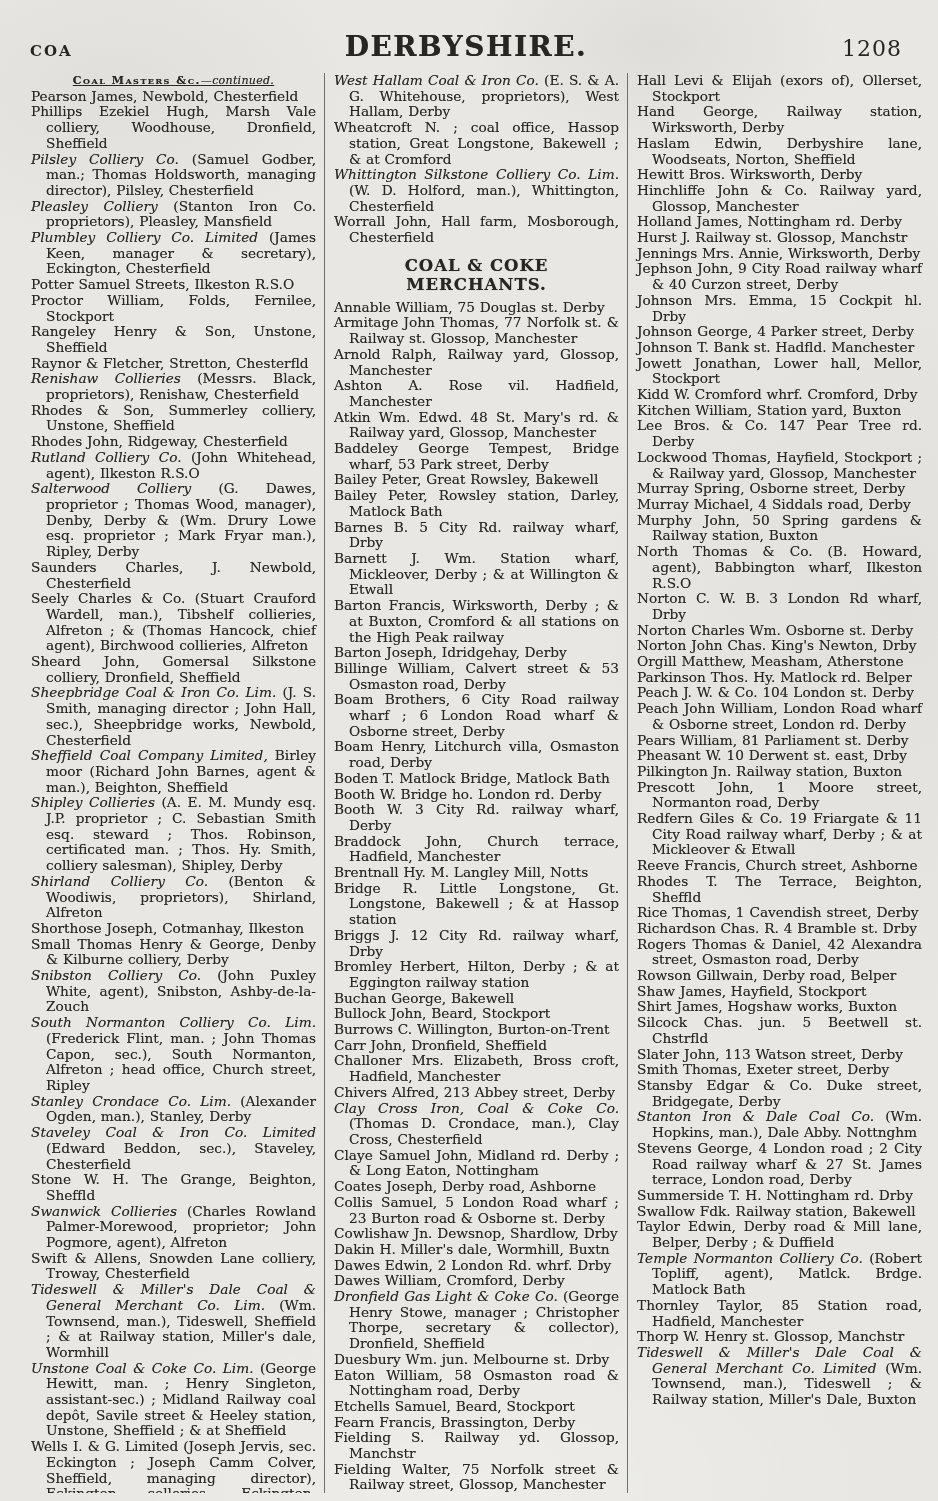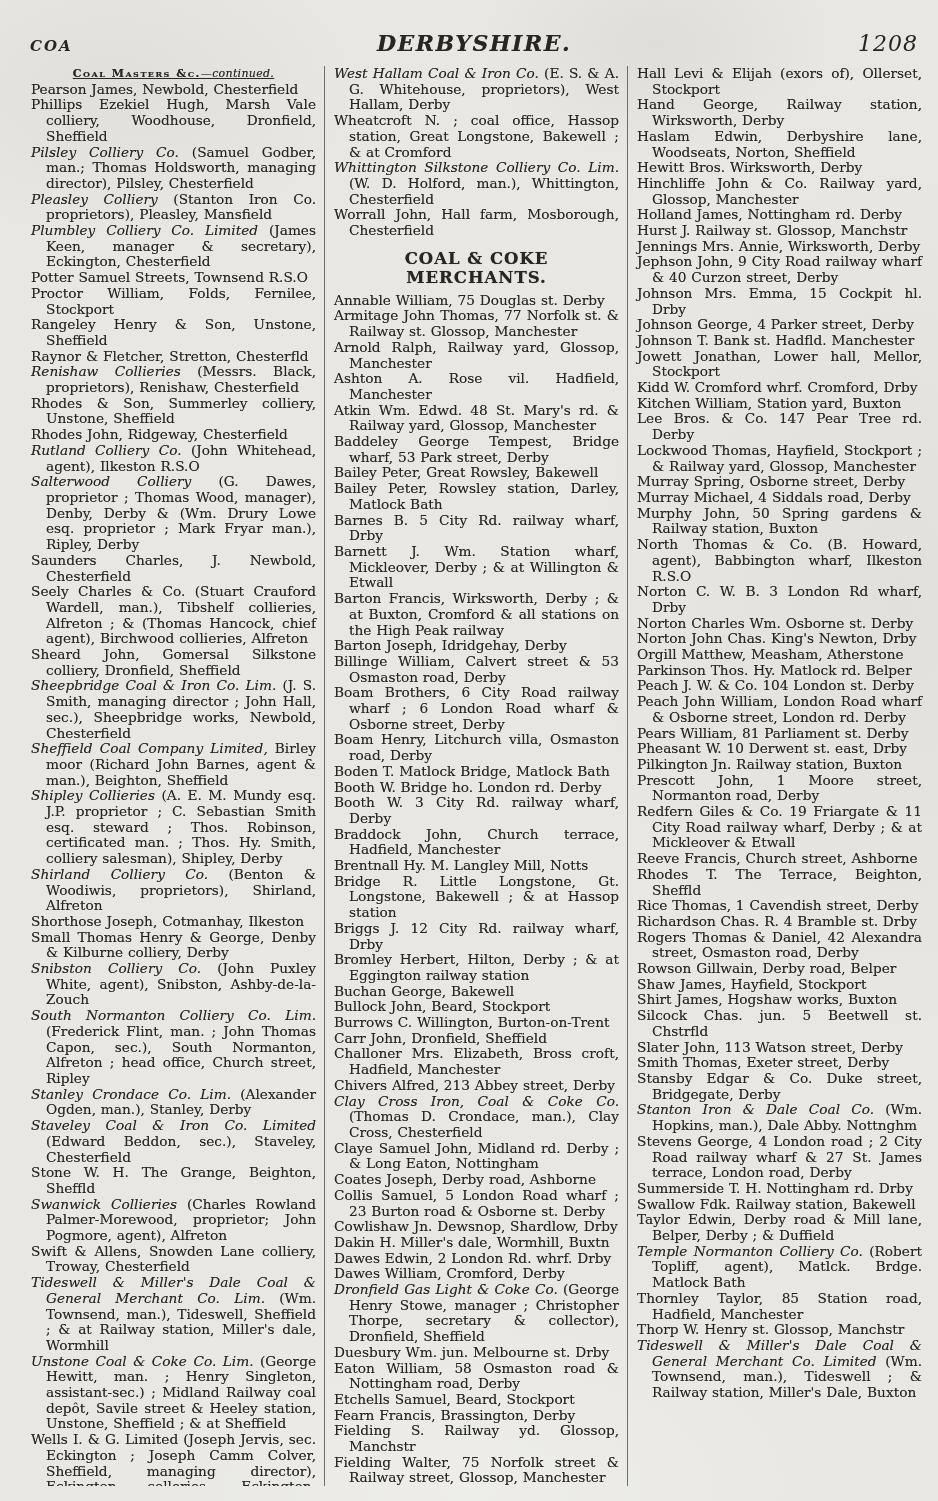--- a/index.html
+++ b/index.html
@@ -19,30 +19,29 @@
       radial-gradient(ellipse 300px 200px at 70% 3%, rgba(110,105,95,0.08), transparent 60%),
       #e8e7e3;
     overflow: hidden;
     font-family: "DejaVu Serif", "Liberation Serif", serif;
     color: #272620;
   }
   .page-header {
     display: grid;
     grid-template-columns: 1fr auto 1fr;
     align-items: baseline;
-    padding: 30px 20px 0 30px;
-    font-style: italic;
+    padding: 30px 36px 0 30px;
   }
   .running-head {
     font-size: 15px;
     font-weight: bold;
     letter-spacing: 2px;
   }
   .page-title {
-    font-size: 22px;
+    font-size: 28px;
     font-weight: bold;
     letter-spacing: 1.5px;
     text-align: right;
     text-shadow: 0 0 0.6px rgba(30,28,22,0.55);
   }
   .page-number {
     font-size: 22px;
     text-align: right;
     letter-spacing: 1px;
   }
@@ -104,21 +103,21 @@
     <div class="page-number">1208</div>
   </div>
   <div class="columns">
     <div class="column">
         <div class="heading-cont"><span class="sc">Coal Masters &amp;c.</span><i>—continued.</i></div>
         <p class="entry">Pearson James, Newbold, Chesterfield</p>
         <p class="entry">Phillips Ezekiel Hugh, Marsh Vale colliery, Woodhouse, Dronfield, Sheffield</p>
         <p class="entry"><i>Pilsley Colliery Co.</i> (Samuel Godber, man.; Thomas Holdsworth, managing director), Pilsley, Chesterfield</p>
         <p class="entry"><i>Pleasley Colliery</i> (Stanton Iron Co. proprietors), Pleasley, Mansfield</p>
         <p class="entry"><i>Plumbley Colliery Co. Limited</i> (James Keen, manager &amp; secretary), Eckington, Chesterfield</p>
-        <p class="entry">Potter Samuel Streets, Townsend R.S.O</p>
+        <p class="entry">Potter Samuel Streets, Ilkeston R.S.O</p>
         <p class="entry">Proctor William, Folds, Fernilee, Stockport</p>
         <p class="entry">Rangeley Henry &amp; Son, Unstone, Sheffield</p>
         <p class="entry">Raynor &amp; Fletcher, Stretton, Chesterfld</p>
         <p class="entry"><i>Renishaw Collieries</i> (Messrs. Black, proprietors), Renishaw, Chesterfield</p>
         <p class="entry">Rhodes &amp; Son, Summerley colliery, Unstone, Sheffield</p>
         <p class="entry">Rhodes John, Ridgeway, Chesterfield</p>
         <p class="entry"><i>Rutland Colliery Co.</i> (John Whitehead, agent), Ilkeston R.S.O</p>
         <p class="entry"><i>Salterwood Colliery</i> (G. Dawes, proprietor ; Thomas Wood, manager), Denby, Derby &amp; (Wm. Drury Lowe esq. proprietor ; Mark Fryar man.), Ripley, Derby</p>
         <p class="entry">Saunders Charles, J. Newbold, Chesterfield</p>
         <p class="entry">Seely Charles &amp; Co. (Stuart Crauford Wardell, man.), Tibshelf collieries, Alfreton ; &amp; (Thomas Hancock, chief agent), Birchwood collieries, Alfreton</p>

